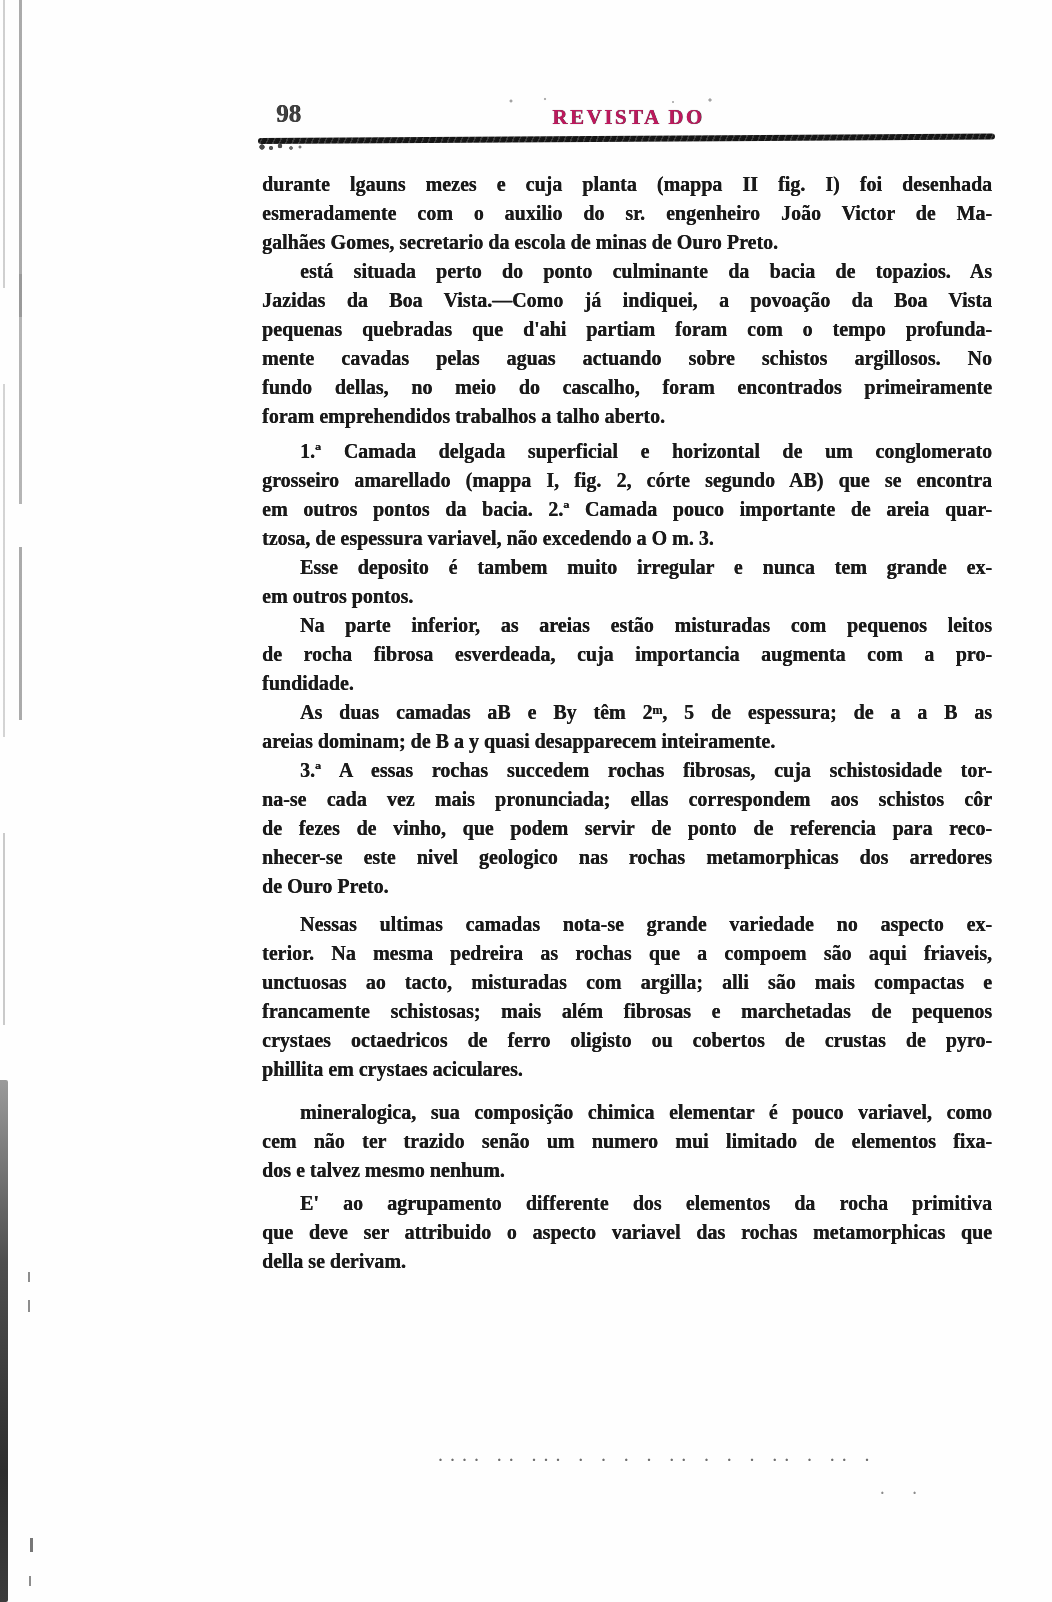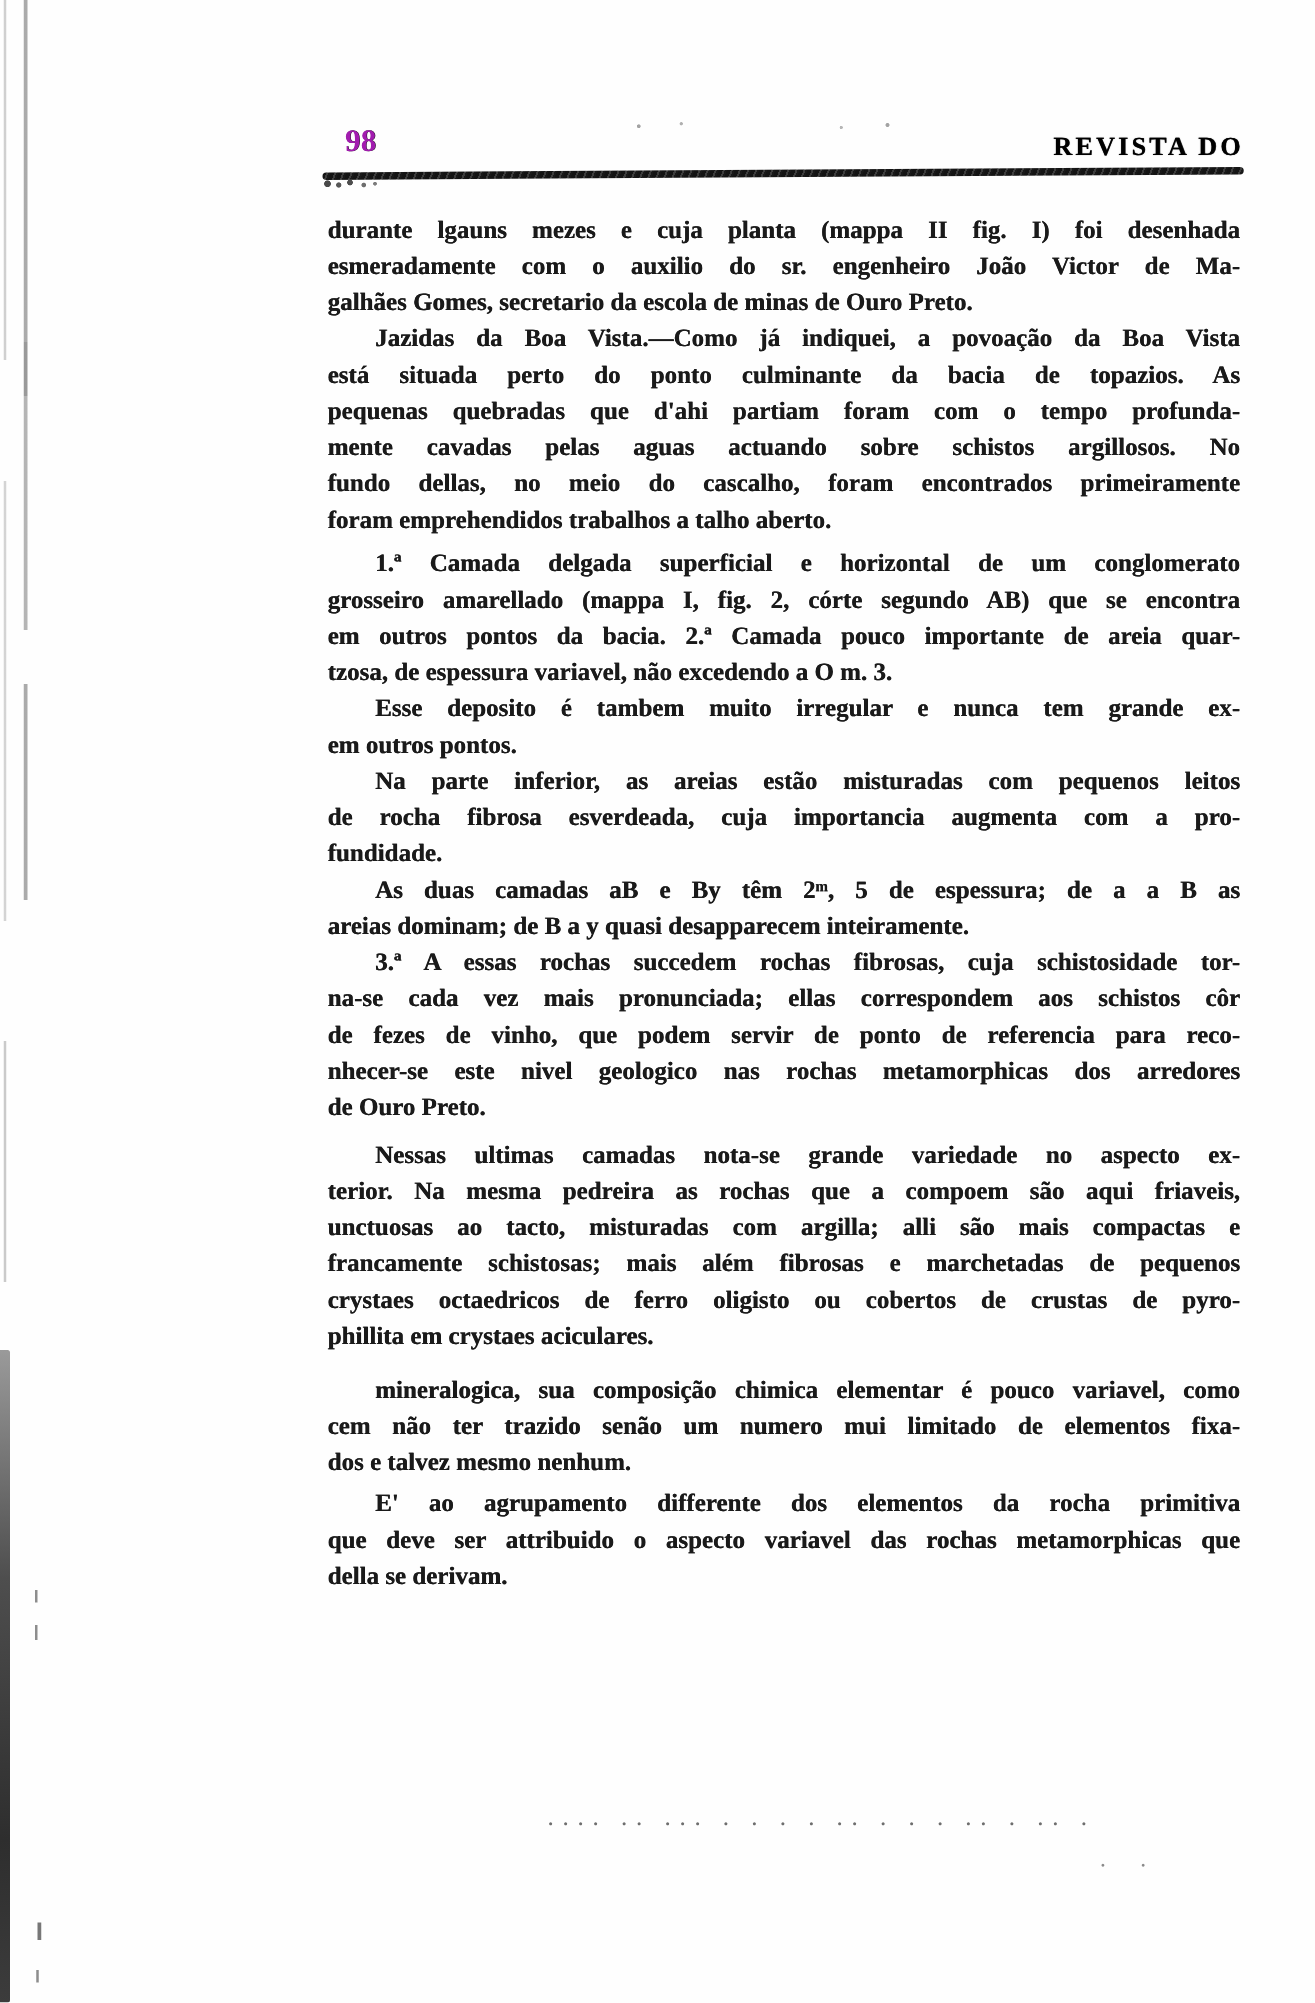--- a/index.html
+++ b/index.html
@@ -8,26 +8,26 @@
     background:#fefefe;
     font-family:"Liberation Serif","DejaVu Serif","DejaVu Sans",serif;
     color:#1a1a1a;
   }
   .page{position:absolute;inset:0;}
 
   
   .header{position:absolute;left:262px;top:100px;width:733px;height:32px;}
   .pagenum{
     position:absolute;left:14px;top:0;
-    font-size:25px;font-weight:bold;color:#a21caf;
+    font-size:25px;font-weight:bold;color:#404040;
     text-shadow:0.4px 0 0 #1c1c1c;
   }
   .journal{
-    position:absolute;left:0;top:5px;width:100%;text-align:right;
-    font-size:21px;font-weight:bold;letter-spacing:2.5px;color:#000000;
+    position:absolute;left:0;top:5px;width:100%;text-align:center;
+    font-size:21px;font-weight:bold;letter-spacing:2.5px;color:#be185d;
     text-shadow:0.3px 0 0 #3a3a3a, 0 0 1px rgba(60,60,60,.45);
   }
 
   
   .rule{
     position:absolute;left:258px;top:138px;width:737px;height:6px;
     transform:rotate(-0.35deg);transform-origin:left center;
     background:repeating-linear-gradient(112deg,#141414 0 3px,#3d3d3d 3px 4.5px,#191919 4.5px 6px);
     border-radius:3px;
   }
@@ -117,22 +117,22 @@
   <div class="rule"></div>
   <div class="rule-blotch"></div>
 
   <div class="body-text" id="body-text">
       <div class="para">
         <div class="line">durante lgauns mezes e cuja planta (mappa II fig. I) foi desenhada</div>
         <div class="line">esmeradamente com o auxilio do sr. engenheiro João Victor de Ma-</div>
         <div class="line last">galhães Gomes, secretario da escola de minas de Ouro Preto.</div>
       </div>
       <div class="para indent">
+        <div class="line">está situada perto do ponto culminante da bacia de topazios. As</div>
         <div class="line">Jazidas da Boa Vista.—Como já indiquei, a povoação da Boa Vista</div>
-        <div class="line">está situada perto do ponto culminante da bacia de topazios. As</div>
         <div class="line">pequenas quebradas que d'ahi partiam foram com o tempo profunda-</div>
         <div class="line">mente cavadas pelas aguas actuando sobre schistos argillosos. No</div>
         <div class="line">fundo dellas, no meio do cascalho, foram encontrados primeiramente</div>
         <div class="line last">foram emprehendidos trabalhos a talho aberto.</div>
       </div>
       <div class="para indent" style="margin-top: 6px;">
         <div class="line">1.ª Camada delgada superficial e horizontal de um conglomerato</div>
         <div class="line">grosseiro amarellado (mappa I, fig. 2, córte segundo AB) que se encontra</div>
         <div class="line">em outros pontos da bacia. 2.ª Camada pouco importante de areia quar-</div>
         <div class="line last">tzosa, de espessura variavel, não excedendo a O m. 3.</div>

